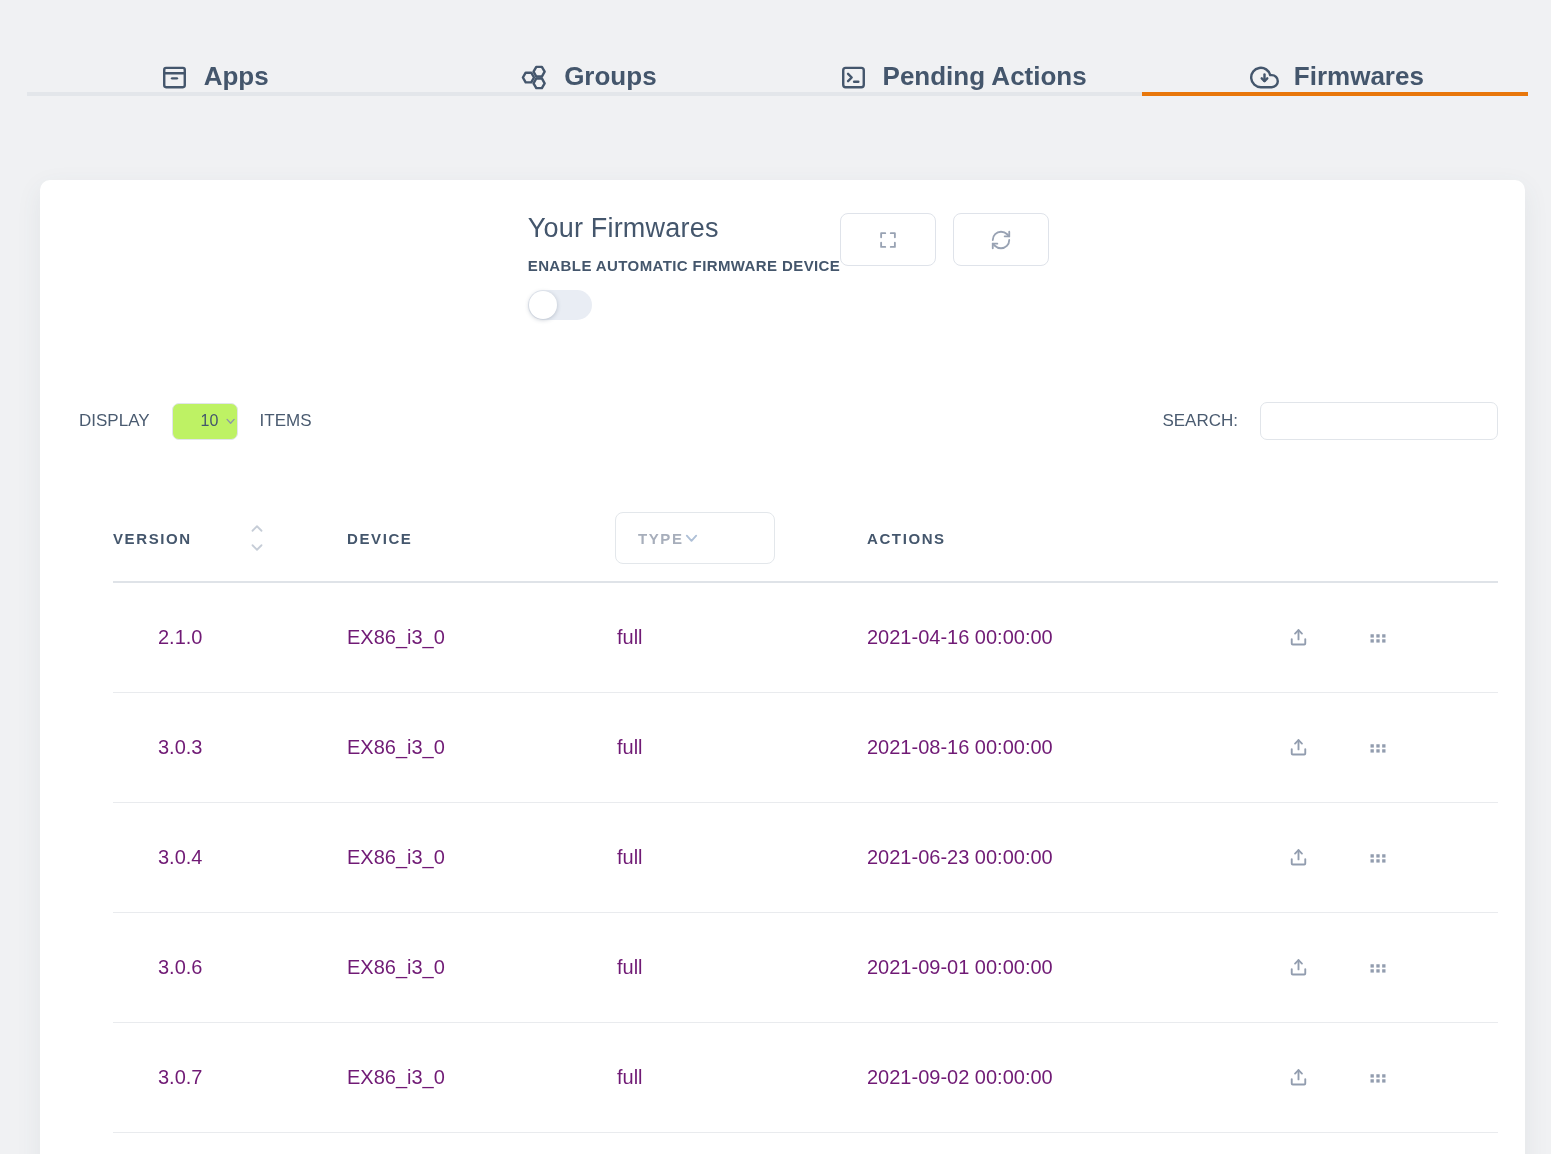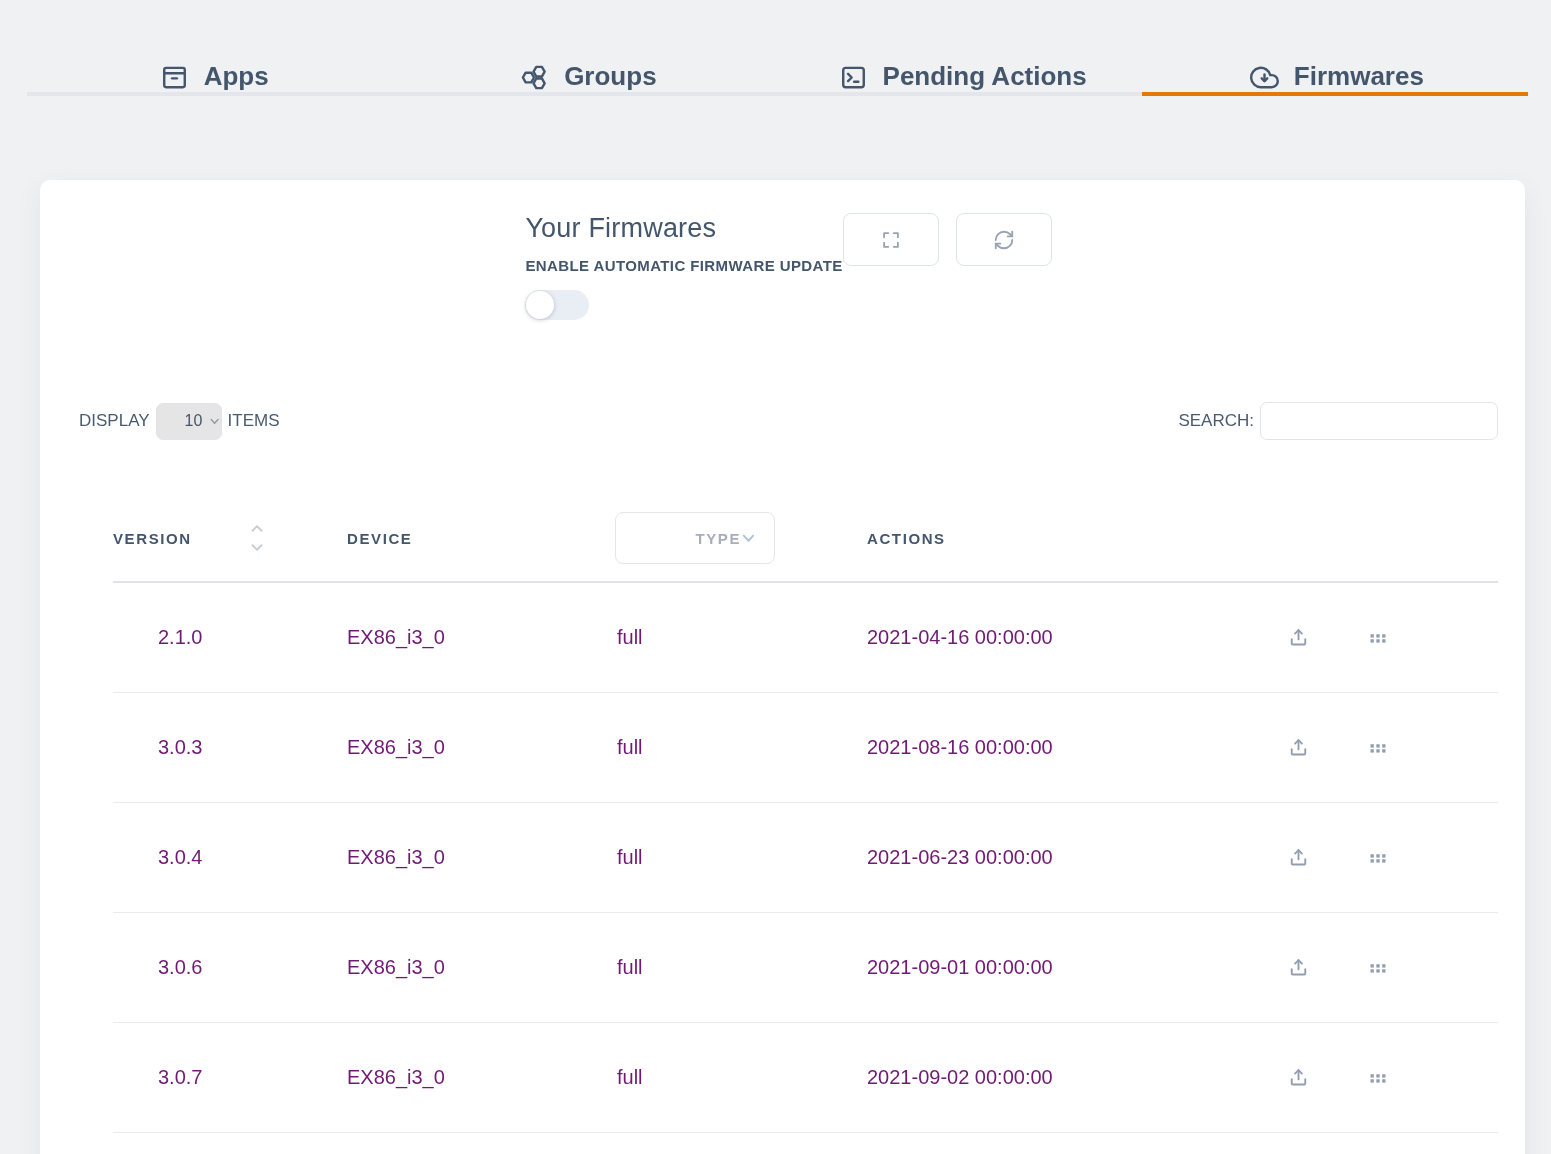--- a/index.html
+++ b/index.html
@@ -49,42 +49,42 @@
 
   .head-actions { display:flex; gap:17px; }
   .icon-btn {
     width:96px; height:53px; border:1px solid #dfe3ea; border-radius:8px; background:#fff;
     display:flex; align-items:center; justify-content:center; color:#98a2b3; cursor:pointer; padding:0;
   }
   .icon-btn svg { width:22px; height:22px; }
 
   
   .controls { display:flex; justify-content:space-between; align-items:center; margin-top:82px; }
-  .display-control, .search-control { display:flex; align-items:center; gap:6px; font-size:17px; color:#4a5b70; }
+  .display-control, .search-control { display:flex; align-items:center; gap:22px; font-size:17px; color:#4a5b70; }
   .page-size {
     display:flex; align-items:center; justify-content:center; gap:7px;
-    width:66px; height:37px; border:1px solid #e1e5ea; border-radius:7px; background:#e5e5e5;
+    width:66px; height:37px; border:1px solid #e1e5ea; border-radius:7px; background:#bef264;
     font-size:16px; color:#44566c; cursor:pointer;padding-left:28px;
   }
   .page-size svg { width:13px; height:13px; color:#8d97a7; }
   .search-control input {
     width:238px; height:38px; border:1px solid #e1e5ea; border-radius:7px;
     outline:none; padding:0 12px; font-size:16px; color:#44566c; background:#fff;
   }
 
   
   .table { margin-top:55px;margin-left:34px; }
   .thead, .tr { display:grid; grid-template-columns:234px 268px 252px 391px auto; align-items:center; }
   .thead { height:88px; border-bottom:2px solid #dfe3e8; }
   .th { display:flex; align-items:center; font-size:15px; font-weight:700; letter-spacing:1.6px; color:#44566c; }
   .sort { display:flex; flex-direction:column; gap:10px; margin-left:58px; color:#c6cdd7; cursor:pointer; }
   .sort svg { width:14px; height:9px; display:block; }
   .th-release .sort { margin-left:auto; margin-right:56px; }
   .type-box {
-    display:flex; align-items:center; justify-content:flex-end;
+    display:flex; align-items:center; justify-content:flex-start;
     width:160px; height:52px; padding:0 18px 0 22px;
     border:1px solid #e3e7eb; border-radius:8px; background:#fff; cursor:pointer;
   }
   .type-box .tlabel { font-size:15px; font-weight:700; letter-spacing:1.6px; color:#a7aebb; }
   .type-box svg { width:15px; height:15px; color:#afc0d7; }
 
   .tr { height:110px; border-bottom:1px solid #e9ebee; font-size:20px; color:#701a75; }
   .td-version { padding-left:45px; }
   .td-type { padding-left:2px; }
   .td-actions { display:flex; align-items:center; gap:57px; padding-left:28px; color:#929daf; }
@@ -187,21 +187,21 @@
       </span>
     <span>Firmwares</span>
   </div>
 </div>
 
 <div class="card">
 
   <div class="card-head">
     <div>
       <h1 class="card-title">Your Firmwares</h1>
-      <div class="toggle-label">ENABLE AUTOMATIC FIRMWARE UPDATE</div>
+      <div class="toggle-label">ENABLE AUTOMATIC FIRMWARE DEVICE</div>
       <div class="toggle">
         <div class="knob"></div>
       </div>
     </div>
     <div class="head-actions">
       <button class="icon-btn">
         <span style="display:flex">
             <svg viewBox="0 0 24 24" width="22" height="22">
               <use href="#i-fullscreen"></use>
             </svg>

